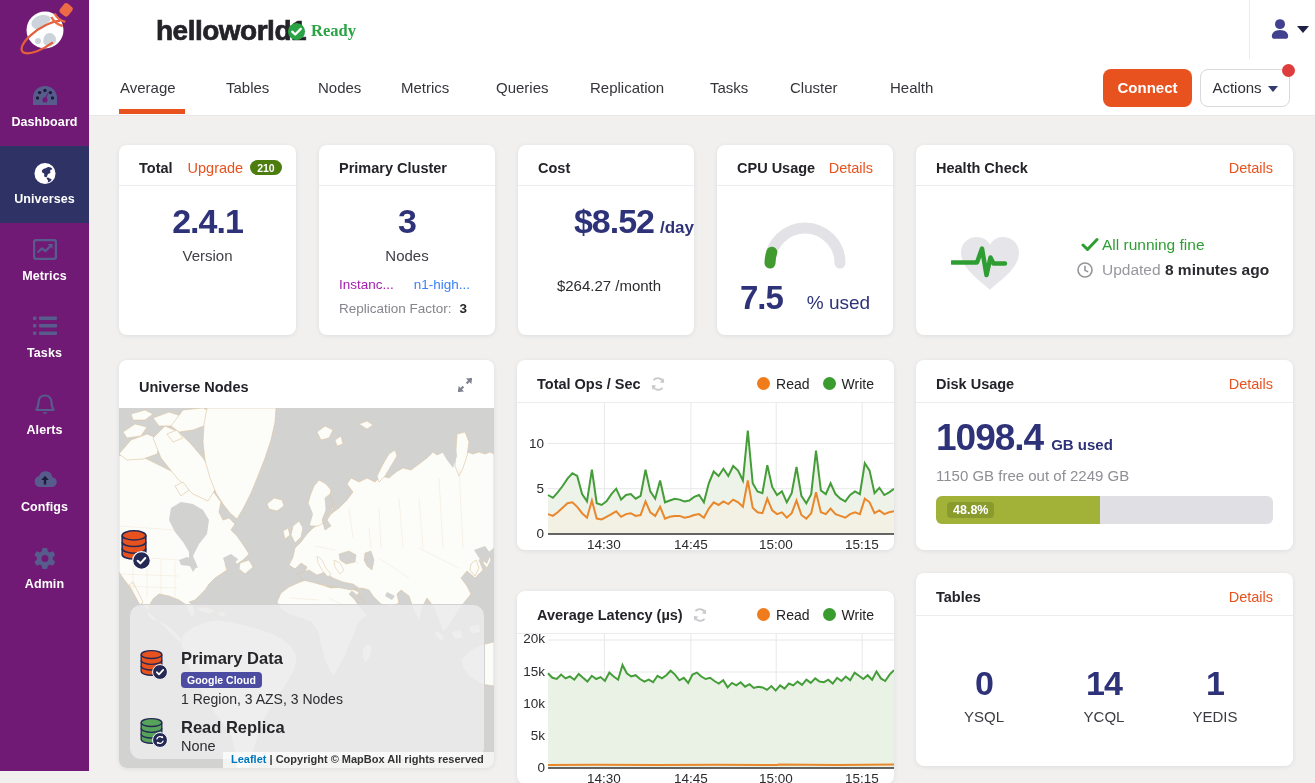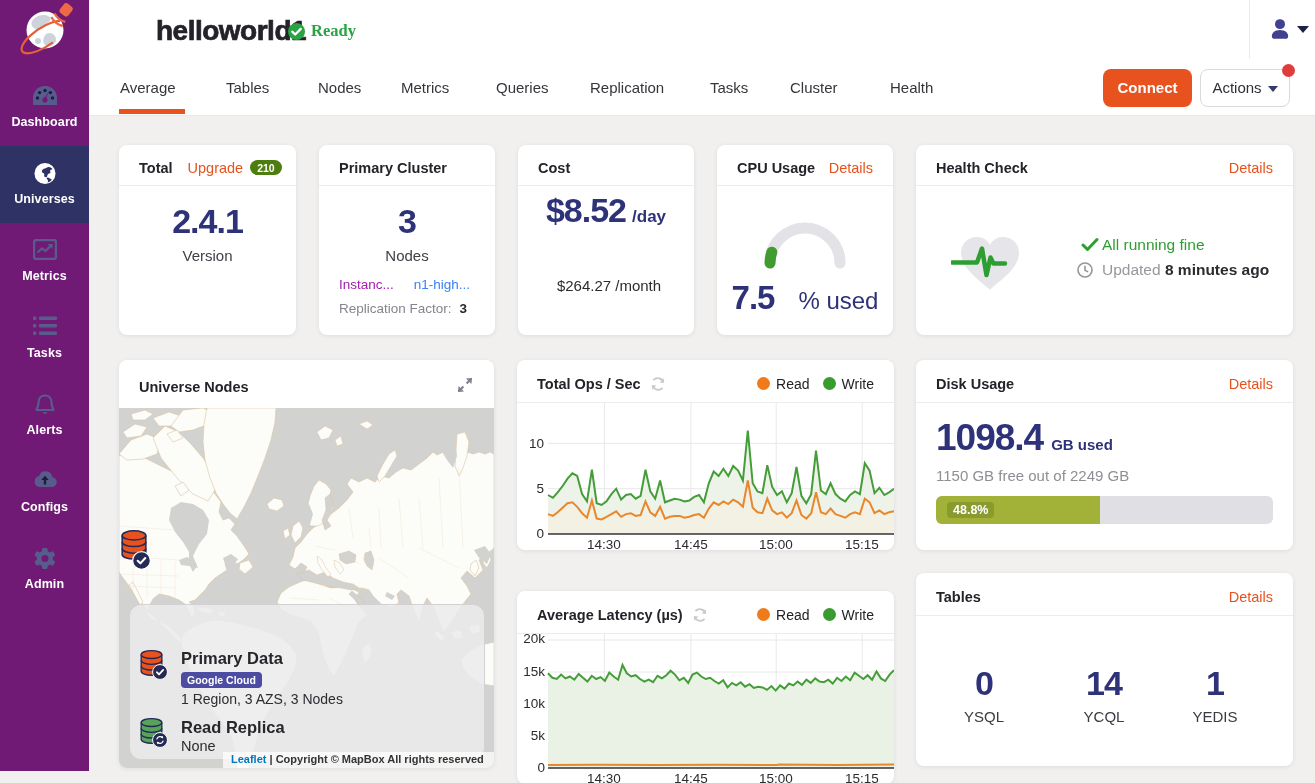--- a/index.html
+++ b/index.html
@@ -153,33 +153,33 @@
       <div class="bignum" style="margin-top:16px">3</div>
       <div style="font-size:15px;color:#3f3f46;margin-top:6px">Nodes</div>
     </div>
   <div style="position:absolute;left:20px;top:132px;width:136px;font-size:13.5px;white-space:nowrap"><span style="color:#a21caf">Instanc...</span><span style="color:#3b82f6;margin-left:20px">n1-high...</span></div>
   <div style="position:absolute;left:20px;top:156px;width:136px;font-size:13.5px;white-space:nowrap"><span style="color:#85858d">Replication Factor:</span><span style="color:#27272c;margin-left:8px;font-weight:600">3</span></div>
 </div>
 <div class="card" style="left:518px;top:145px;width:176px;height:190px">
   <div class="chead">
       <span class="t">Cost</span>
     </div>
-  <div style="text-align:center;margin-top:5px"><span class="bignum">$8.52</span><span class="navy" style="font-size:17px;font-weight:600;margin-left:6px">/day</span></div>
+  <div style="text-align:right;margin-top:16px"><span class="bignum">$8.52</span><span class="navy" style="font-size:17px;font-weight:600;margin-left:6px">/day</span></div>
   <div style="position:absolute;left:0;top:132px;width:182px;text-align:center;font-size:15px;color:#2c2c31">$264.27 /month</div>
 </div>
 <div class="card" style="left:717px;top:145px;width:176px;height:190px">
   <div class="chead">
       <span class="t">CPU Usage</span>
       <span class="details">Details</span>
     </div>
   <svg class="abs" style="left:20px;top:58px" width="136" height="70" viewBox="0 0 136 70">
     <path d="M33 60 A35 35 0 0 1 103 60" fill="none" stroke="#e3e3e7" stroke-width="11" stroke-linecap="round"></path>
     <path d="M33 60 A35 35 0 0 1 34.8 49.2" fill="none" stroke="#419b2e" stroke-width="11" stroke-linecap="round"></path>
   </svg>
-  <div style="position:absolute;left:0;top:134px;width:176px;text-align:center"><span class="bignum" style="font-size:33px">7.5</span><span class="navy" style="font-size:24px;margin-left:24px">% used</span></div>
+  <div style="position:absolute;left:0;top:134px;width:176px;text-align:center"><span class="bignum" style="font-size:33px">7.5</span><span class="navy" style="font-size:19px;margin-left:24px">% used</span></div>
 </div>
 <div class="card" style="left:916px;top:145px;width:377px;height:190px">
   <div class="chead">
       <span class="t">Health Check</span>
       <span class="details">Details</span>
     </div>
   <svg class="abs" style="left:35px;top:91px" width="70" height="56" viewBox="0 0 70 56">
     <path fill="#e6e6ea" transform="translate(8,0)" d="M31 54 C26 48 2 34 2 17 C2 7 9.5 1 18 1 C24 1 29 4.5 31 9 C33 4.5 38 1 44 1 C52.5 1 60 7 60 17 C60 34 36 48 31 54 Z"></path>
     <path fill="none" stroke="#2e9e33" stroke-width="4.5" stroke-linecap="round" stroke-linejoin="round" d="M1 26.5 L26 26.5 L31 12.5 L35.5 39 L39.5 21.5 L42.5 27.5 L54 27.5"></path>
   </svg>

